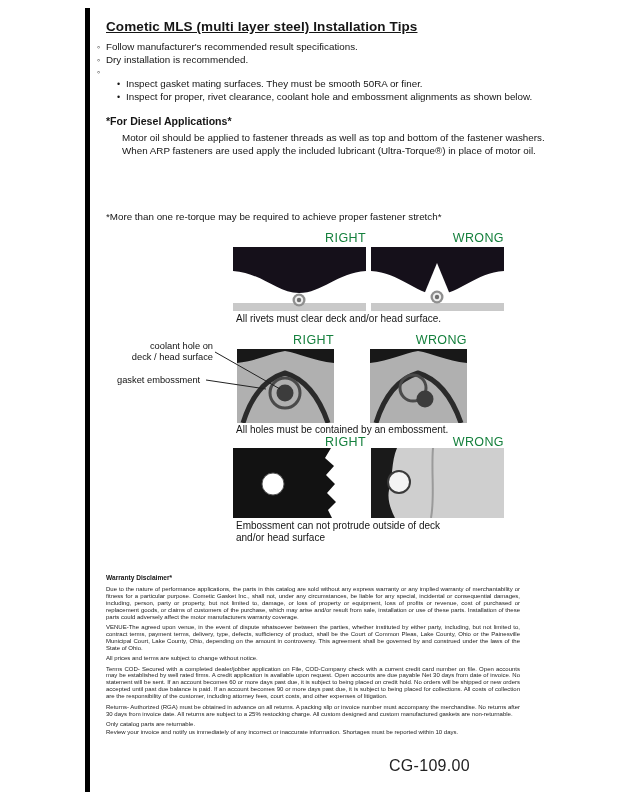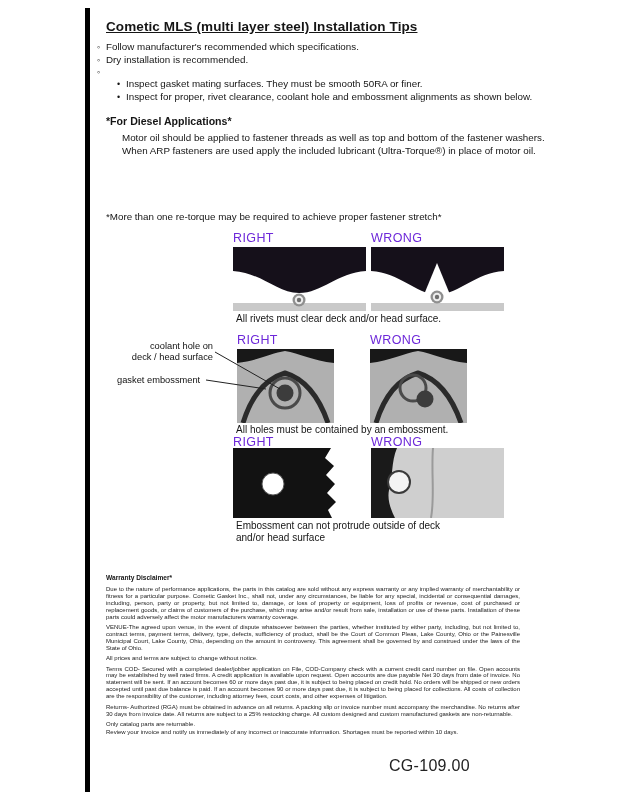--- a/index.html
+++ b/index.html
@@ -17,21 +17,21 @@
   .body-text { font-size:9.8px; line-height:12.6px; }
   .tips { left:97px; top:41px; width:442px; }
   .subtips { left:117px; top:78px; width:422px; }
   .bullet-row { display:flex; }
   .bullet-row .marker { width:9px; flex:0 0 9px; font-size:9px; line-height:12.6px; }
   .diesel-heading { left:106px; top:115px; font-size:10.6px; font-weight:bold; }
   .para { left:106px; top:0; width:432px; }
   .p1 { top:132px;margin-left:16px; }
   .p2 { top:169px; }
   .p3 { top:211px; }
-  .rw { font-size:12.5px; text-align:left; letter-spacing:0.4px; color:#6d28d9; }
+  .rw { font-size:12.5px; text-align:right; letter-spacing:0.4px; color:#15803d; }
   .panel { display:block; }
   .caption { font-size:10px; line-height:12.4px; }
   .side-label { font-size:9.3px; line-height:11px; color:#111; }
   .disclaimer { left:106px; top:574px; width:414px; }
   .disclaimer h3 { font-size:6.6px; margin-bottom:5px; font-weight:bold; }
   .tiny { font-size:6px; line-height:6.9px; margin-bottom:3.5px; color:#222; text-align:justify; }
   .tiny.last-group { margin-bottom:1px; }
   .footer { left:389px; top:757px; font-size:16px; letter-spacing:0.3px; color:#222; }
   .pointer-overlay { left:0; top:0; width:618px; height:800px; pointer-events:none; }
 </style>
@@ -40,21 +40,21 @@
 
 <div class="page">
 
   <div class="abs leftbar"></div>
 
   <div class="abs title">Cometic MLS (multi layer steel) Installation Tips</div>
 
   <div class="abs tips body-text">
     <div class="bullet-row">
       <span class="marker">◦</span>
-      <span>Follow manufacturer's recommended which specifications.</span>
+      <span>Follow manufacturer's recommended result specifications.</span>
     </div>
     <div class="bullet-row">
       <span class="marker">◦</span>
       <span>Dry installation is recommended.</span>
     </div>
     <div class="bullet-row">
       <span class="marker">◦</span>
     </div>
   </div>
 

